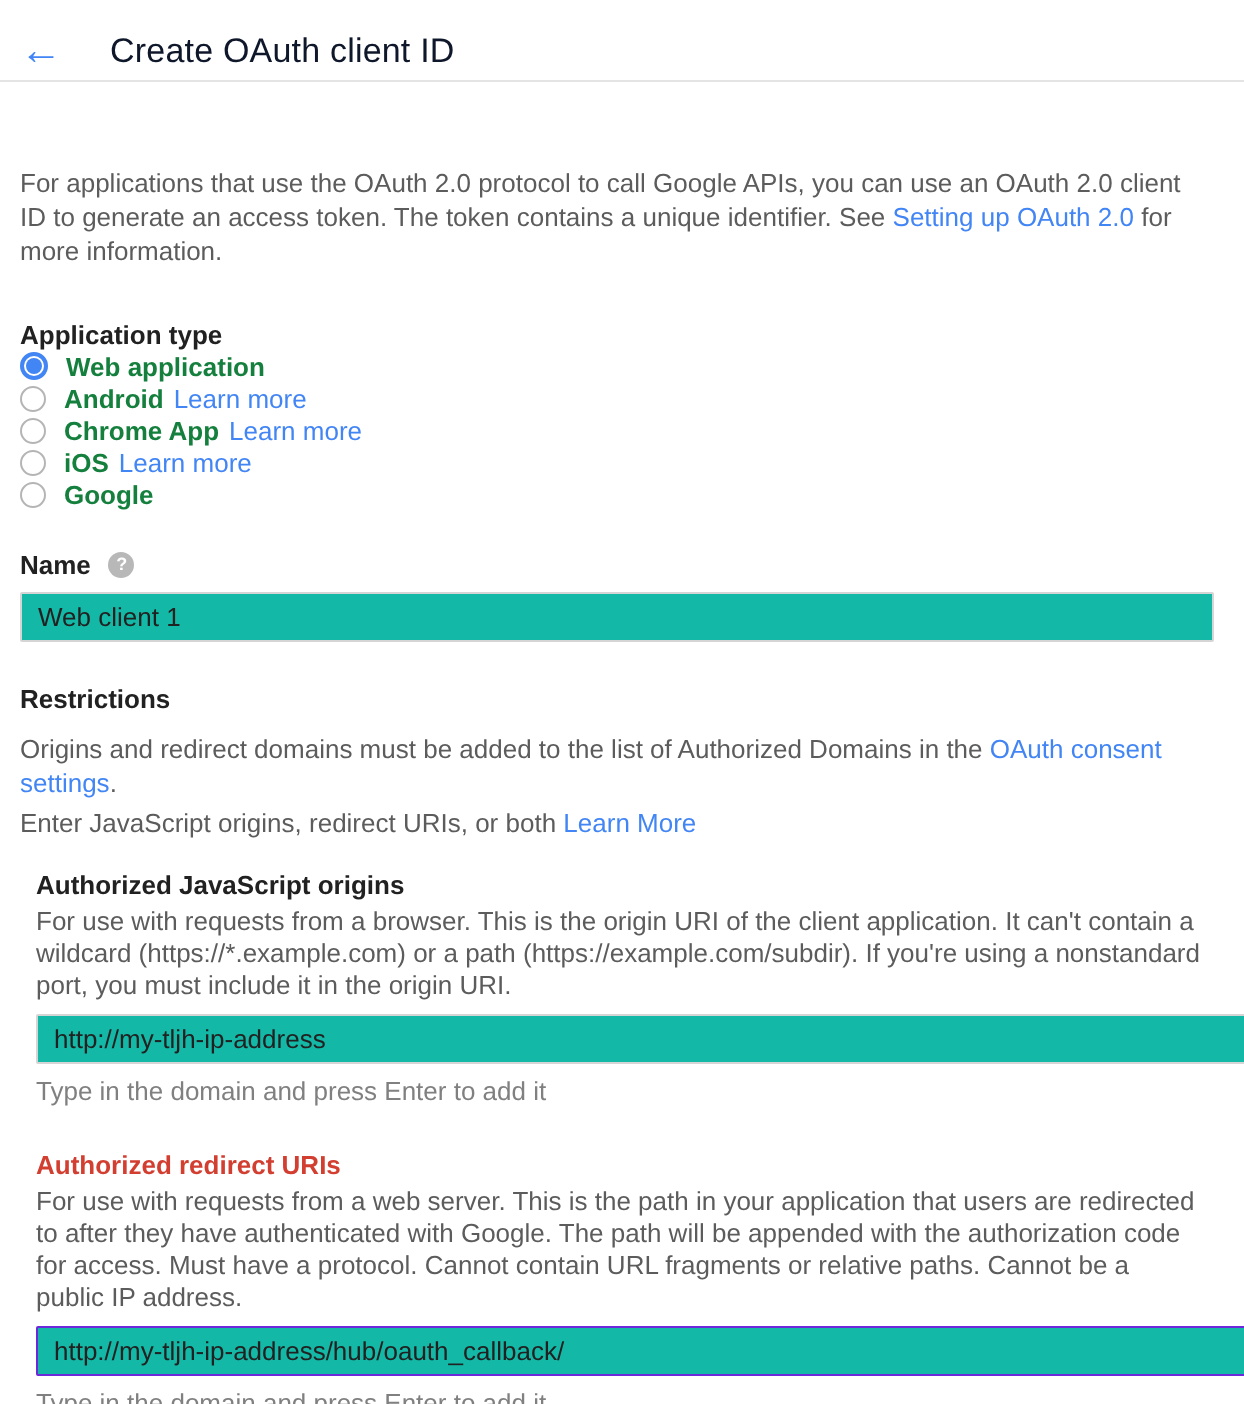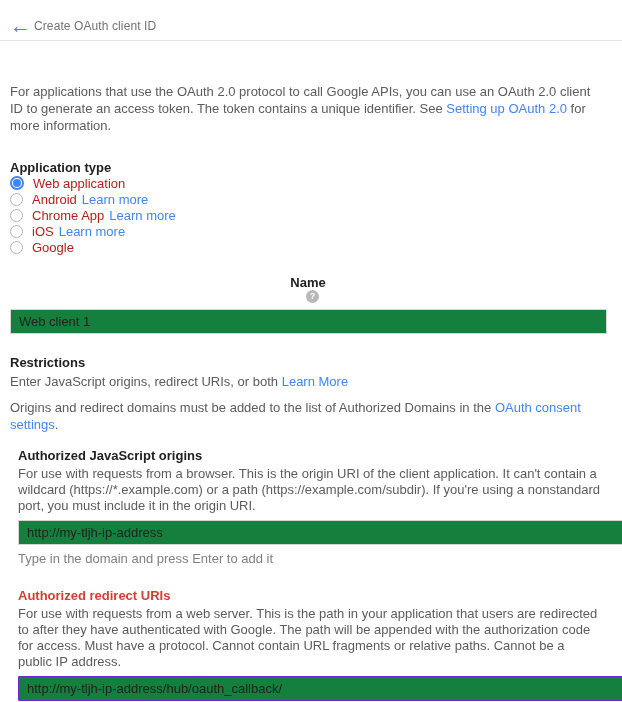--- a/index.html
+++ b/index.html
@@ -12,54 +12,54 @@
   .header {
     display: flex; align-items: center;
     padding: 11px 10px 0 10px; height: 41px;
     border-bottom: 1px solid #e4e4e4;
   }
   .back-arrow {
     color: #4285f4; font-size: 21px; line-height: 20px;
     cursor: pointer; width: 24px; display: inline-block;
   }
   .page-title {
-    color: #737373; font-size: 12px; 
+    color: #0f172a; font-size: 17px; margin-left: 21px;
     letter-spacing: .1px;
   }
   .content { padding: 0 16px 0 10px; }
   .intro { margin-top: 42px; line-height: 17px; max-width: 600px; }
   a.link { color: #4285f4; text-decoration: none; cursor: pointer; }
   a.link:empty { display: none; }
   .section-label {
     color: #212121; font-weight: bold; margin-top: 26px;
   }
   .radio-row { display: flex; align-items: center; height: 16px; margin-top: 0; }
   .radio {
     width: 13px; height: 13px; border-radius: 50%;
     border: 1px solid #b5b5b5; display: inline-block; position: relative;
     margin-right: 9px; flex: none; cursor: pointer; background: #fff;
   }
   .radio.selected { border: 2px solid #4285f4; width: 14px; height: 14px; }
   .radio.selected::after {
     content: ""; position: absolute; left: 1px; top: 1px;
     width: 8px; height: 8px; border-radius: 50%; background: #4285f4;
   }
-  .radio-label { color: #b91c1c; margin-right: 5px; }
-  .name-row { margin-top: 20px; display: flex; align-items: center; flex-direction: column; }
+  .radio-label { color: #15803d; margin-right: 5px; font-weight: bold; }
+  .name-row { margin-top: 20px; display: flex; align-items: center; }
   .help-icon {
     width: 13px; height: 13px; border-radius: 50%; background: #b8b8b8;
     color: #fff; font-size: 9px; font-weight: bold; text-align: center;
     line-height: 13px; display: inline-block; margin-left: 9px; cursor: pointer;
   }
   input.text-input {
     display: block; width: 597px; height: 25px;
     border: 1px solid #d5d5d5; border-radius: 1px;
     padding: 0 8px; font-family: "Liberation Sans", sans-serif;
     font-size: 13px; color: #212121; margin-top: 6px; outline: none;
-    background: #15803d;
+    background: #14b8a6;
   }
   .restrictions-line { margin-top: 9px; line-height: 17px; }
   .subsection { margin-left: 8px; }
   .sub-heading { color: #212121; font-weight: bold; margin-top: 15px; }
   .sub-heading.error-heading { color: #d23f31; }
   .description { line-height: 16px; margin-top: 3px; max-width: 584px; }
   .subsection input.text-input { width: 616px; }
   input.text-input.error { border: 1px solid #6d28d9; }
   .hint { color: #808080; margin-top: 6px; }
 </style>
@@ -103,22 +103,22 @@
 
   </div>
 
   <div class="name-row">
     <span class="section-label" style="margin-top:0">Name</span>
     <span class="help-icon">?</span>
   </div>
   <input class="text-input" type="text" value="Web client 1" style="">
 
   <div class="section-label" style="margin-top:21px">Restrictions</div>
+  <p class="restrictions-line"><span>Origins and redirect domains must be added to the list of Authorized Domains in the </span><a class="link">OAuth consent settings</a><span>.</span></p>
   <p class="restrictions-line" style="margin-top:3px"><span>Enter JavaScript origins, redirect URIs, or both </span><a class="link">Learn More</a></p>
-  <p class="restrictions-line"><span>Origins and redirect domains must be added to the list of Authorized Domains in the </span><a class="link">OAuth consent settings</a><span>.</span></p>
 
   <div class="subsection">
     <div class="sub-heading">Authorized JavaScript origins</div>
     <p class="description">For use with requests from a browser. This is the origin URI of the client application. It can't contain a wildcard (https://*.example.com) or a path (https://example.com/subdir). If you're using a nonstandard port, you must include it in the origin URI.</p>
     <input class="text-input" type="text" value="http://my-tljh-ip-address" style="">
     <div class="hint">Type in the domain and press Enter to add it</div>
 
     <div class="sub-heading error-heading" style="margin-top:22px">Authorized redirect URIs</div>
     <p class="description">For use with requests from a web server. This is the path in your application that users are redirected to after they have authenticated with Google. The path will be appended with the authorization code for access. Must have a protocol. Cannot contain URL fragments or relative paths. Cannot be a public IP address.</p>
     <input class="text-input error" type="text" value="http://my-tljh-ip-address/hub/oauth_callback/" style="">

